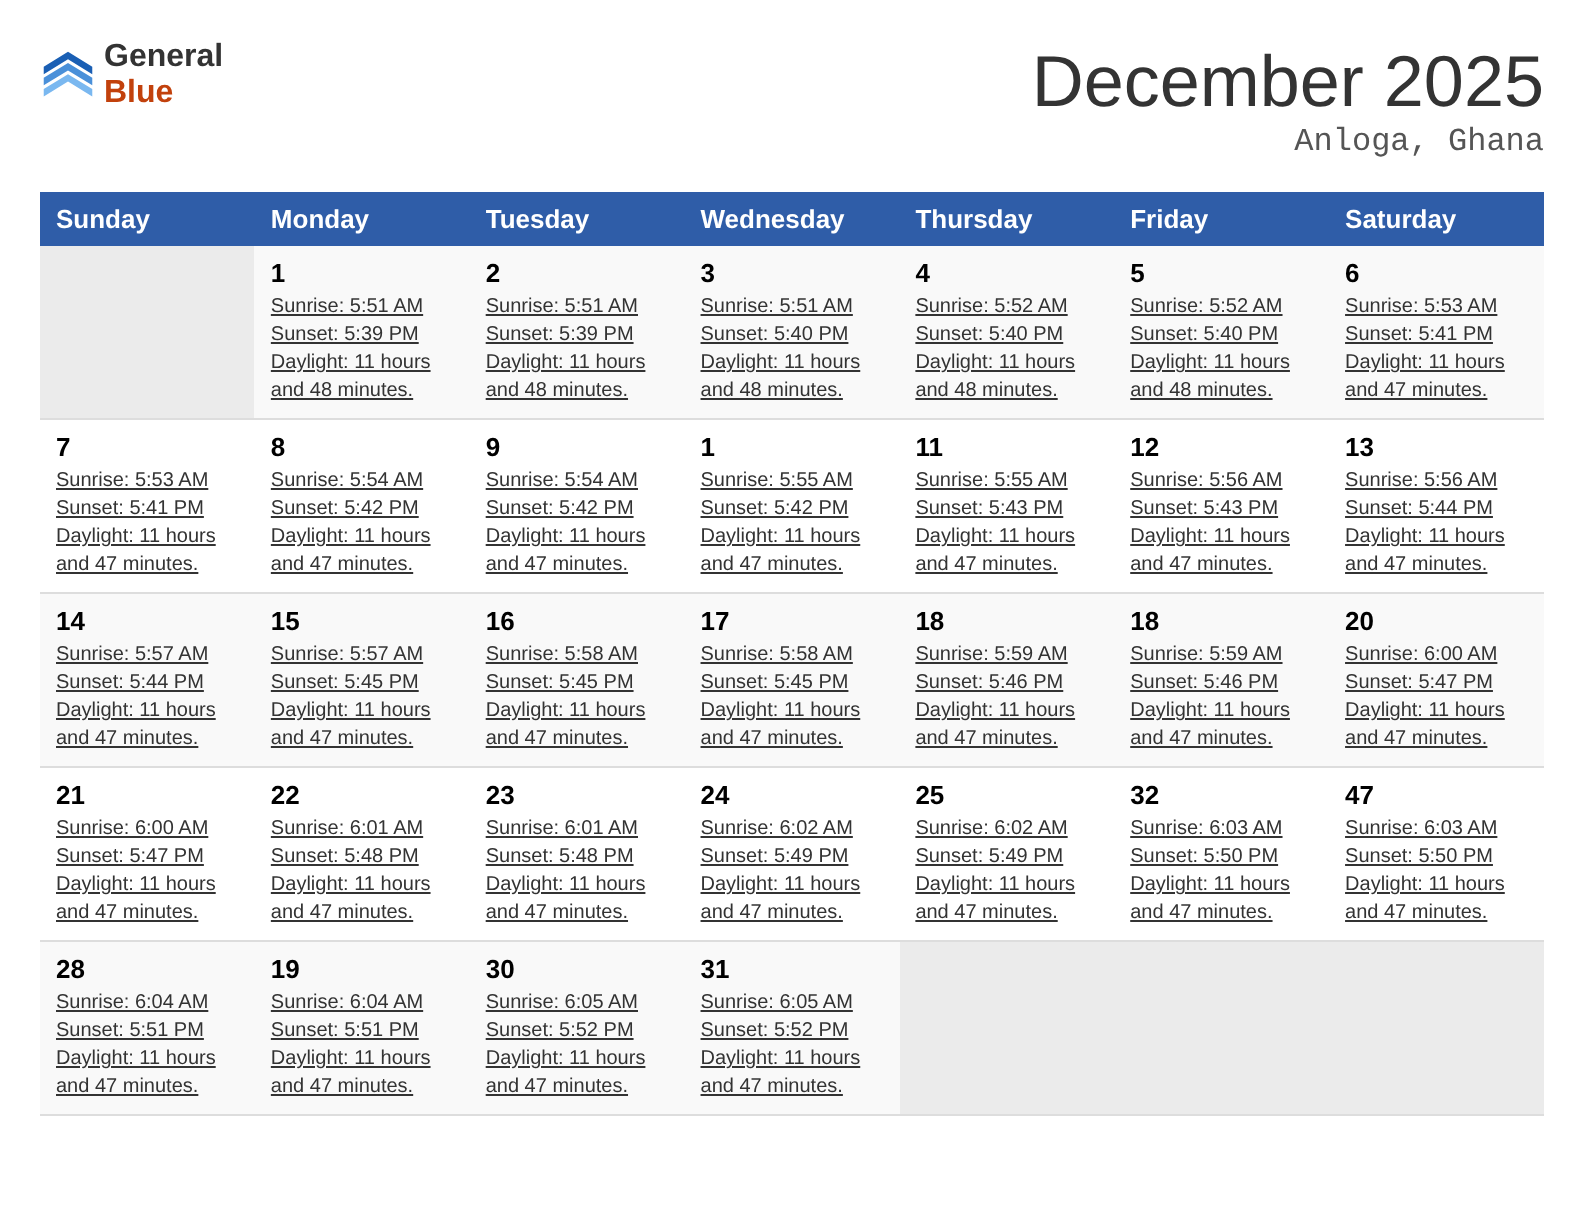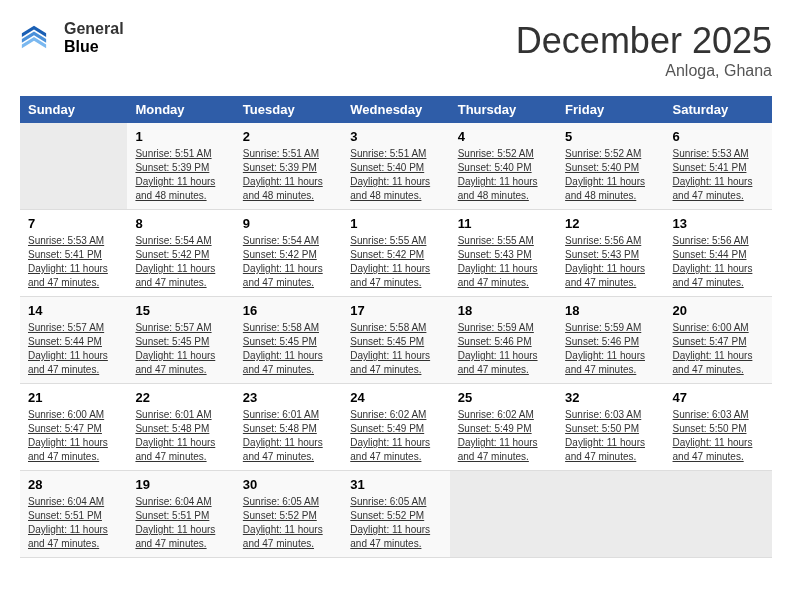--- a/index.html
+++ b/index.html
@@ -12,52 +12,53 @@
     }
     .header {
       display: flex;
       justify-content: space-between;
       align-items: flex-start;
       margin-bottom: 16px;
     }
     .logo {
       display: flex;
       align-items: center;
-      gap: 16px;
+      gap: 4px;
     }
     .logo-text {
       display: flex;
       flex-direction: column;
       line-height: 1.1;
     }
     .logo-general {
       font-size: 16px;
       font-weight: bold;
       color: #333;
     }
     .logo-blue {
       font-size: 16px;
       font-weight: bold;
-      color: #000000;
+      color: #c2410c;
     }
     .logo-icon {
       width: 28px;
       height: 28px;
     }
     .title-block {
       text-align: right;
     }
     .month-title {
       font-size: 36px;
       font-weight: normal;
       color: #333;
     }
     .location {
       font-size: 16px;
       color: #555;
+      font-family: Liberation Mono, monospace;
     }
     table {
       width: 100%;
       border-collapse: collapse;
       font-size: 11px;
     }
     thead th {
       background: #2f5da8;
       color: #fff;
       padding: 6px 8px;

